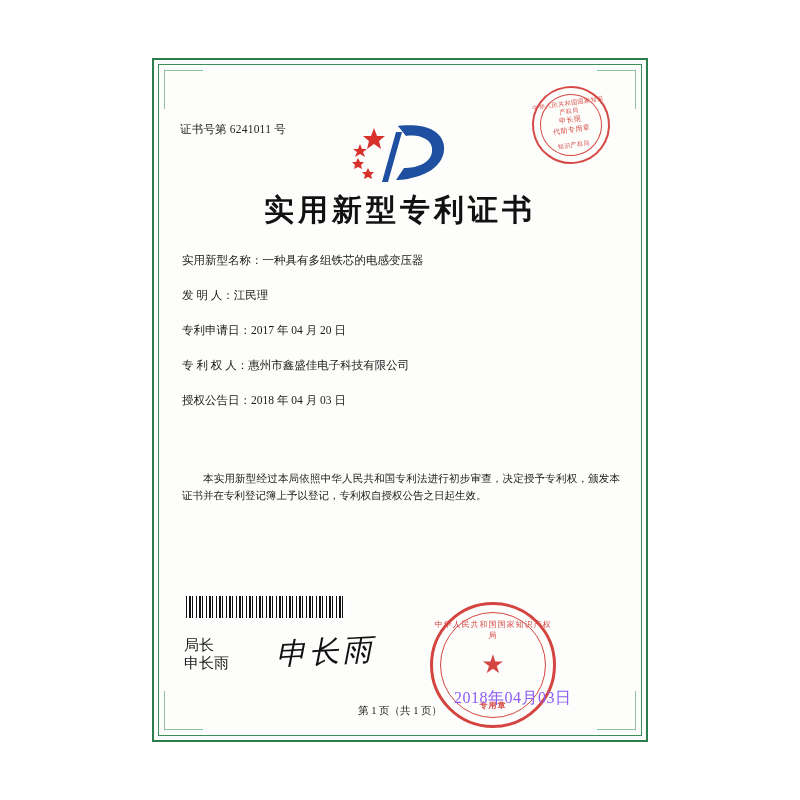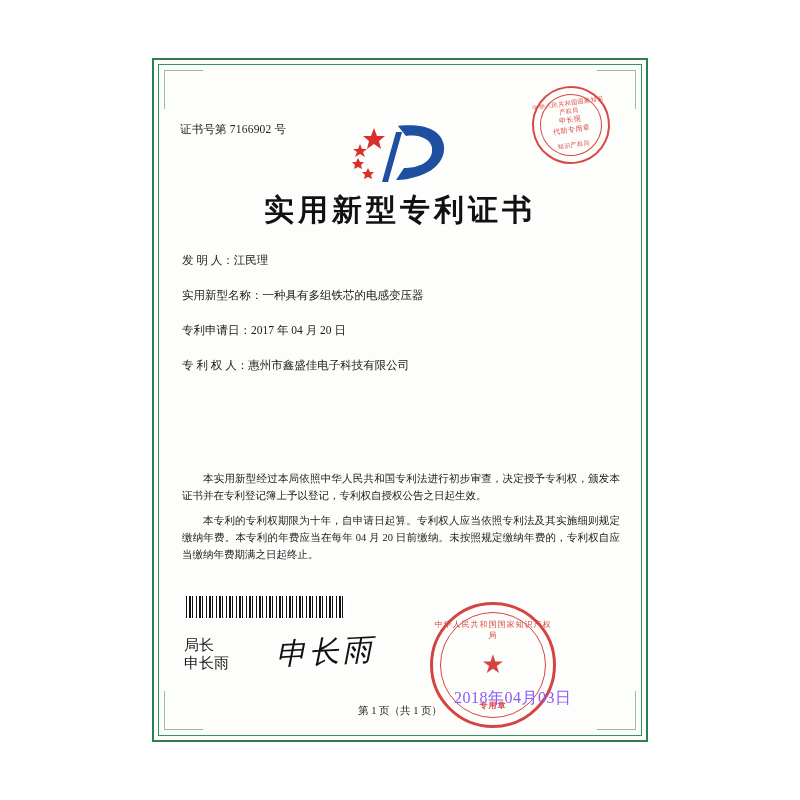--- a/index.html
+++ b/index.html
@@ -253,21 +253,21 @@
 
 <div id="page">
 
   <div class="certificate">
     <div class="cert-inner-border"></div>
     <div class="corner tl"></div>
     <div class="corner tr"></div>
     <div class="corner bl"></div>
     <div class="corner br"></div>
 
-    <div class="serial">证书号第 7166902 号</div>
+    <div class="serial">证书号第 6241011 号</div>
 
     <div class="emblem">
       <svg width="120" height="70" viewBox="0 0 120 70">
 
         <g fill="#d8312c">
           <polygon points="34,10 37,18 45,18 39,23 41,31 34,26 27,31 29,23 23,18 31,18"></polygon>
           <polygon points="20,26 22,31 27,31 23,34 25,39 20,36 15,39 17,34 13,31 18,31"></polygon>
           <polygon points="18,40 20,44 24,44 21,47 22,51 18,49 14,51 15,47 12,44 16,44"></polygon>
           <polygon points="28,50 30,54 34,54 31,57 32,61 28,59 24,61 25,57 22,54 26,54"></polygon>
         </g>
@@ -281,29 +281,29 @@
       <div class="ring"></div>
       <div class="seal-text t1">中华人民共和国国家知识产权局</div>
       <div class="seal-text t2">申长雨</div>
       <div class="seal-text t3">代助专用章</div>
       <div class="seal-text t4">知识产权局</div>
     </div>
 
     <div class="title">实用新型专利证书</div>
 
     <div class="fields">
+      <div class="field-row">实用新型名称：一种具有多组铁芯的电感变压器</div>
       <div class="field-row">发  明  人：江民理</div>
-      <div class="field-row">实用新型名称：一种具有多组铁芯的电感变压器</div>
       <div class="field-row">专利申请日：2017 年 04 月 20 日</div>
       <div class="field-row">专 利 权 人：惠州市鑫盛佳电子科技有限公司</div>
+      <div class="field-row">授权公告日：2018 年 04 月 03 日</div>
     </div>
 
     <div class="body-text">
       <p>本实用新型经过本局依照中华人民共和国专利法进行初步审查，决定授予专利权，颁发本证书并在专利登记簿上予以登记，专利权自授权公告之日起生效。</p>
-      <p>本专利的专利权期限为十年，自申请日起算。专利权人应当依照专利法及其实施细则规定缴纳年费。本专利的年费应当在每年 04 月 20 日前缴纳。未按照规定缴纳年费的，专利权自应当缴纳年费期满之日起终止。</p>
     </div>
 
     <div class="barcode"></div>
 
     <div class="sign-block">
       <div>局长</div>
       <div>申长雨</div>
     </div>
     <div class="handwriting">申长雨</div>
 

